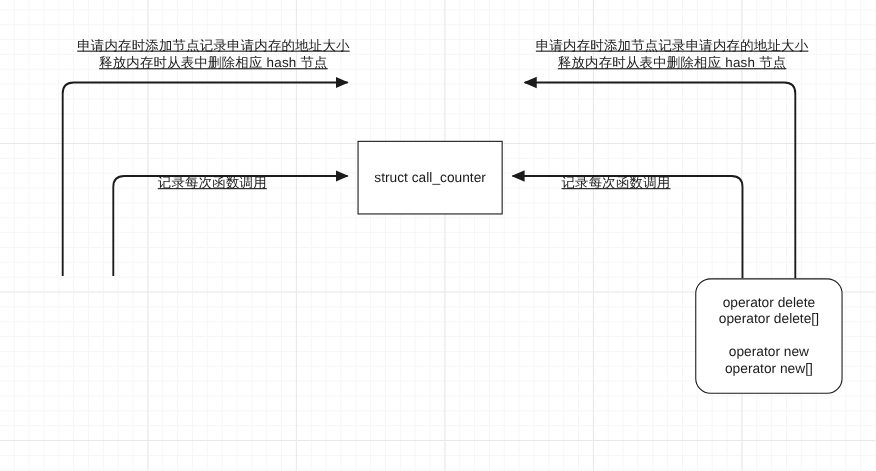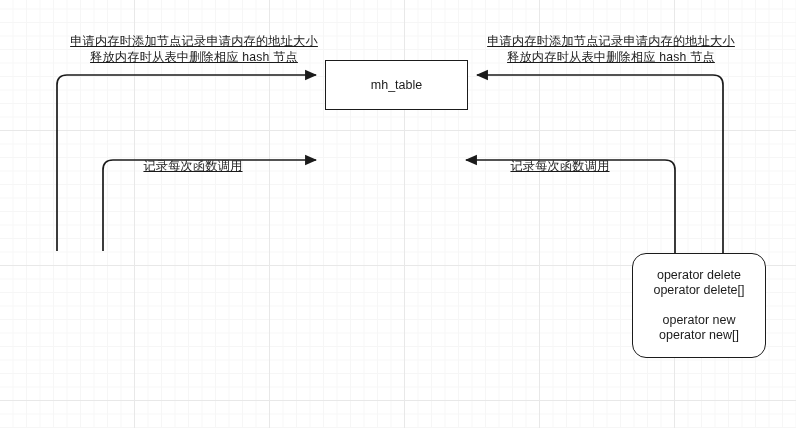--- a/index.html
+++ b/index.html
@@ -82,22 +82,22 @@
 
     <path d="M 57 251 L 57 85 Q 57 75 67 75 L 316 75" fill="none" stroke="#1b1b1b" stroke-width="1.7" marker-end="url(#arrow)"></path>
 
     <path d="M 103 251 L 103 170 Q 103 160 113 160 L 316 160" fill="none" stroke="#1b1b1b" stroke-width="1.7" marker-end="url(#arrow)"></path>
 
     <path d="M 723 253 L 723 85 Q 723 75 713 75 L 477 75" fill="none" stroke="#1b1b1b" stroke-width="1.7" marker-end="url(#arrow)"></path>
 
     <path d="M 675 253 L 675 170 Q 675 160 665 160 L 466 160" fill="none" stroke="#1b1b1b" stroke-width="1.7" marker-end="url(#arrow)"></path>
   </svg>
 
-  <div class="node" id="n-mh-table">mh_table</div>
 
+  <div class="node" id="n-call-ctr">struct call_counter</div>
 
 
   <div class="node rounded" id="n-cpp-alloc">operator delete
 operator delete[]
 
 operator new
 operator new[]</div>
 
   <div class="edge-label" id="lbl-left-top">申请内存时添加节点记录申请内存的地址大小
 释放内存时从表中删除相应 hash 节点</div>

